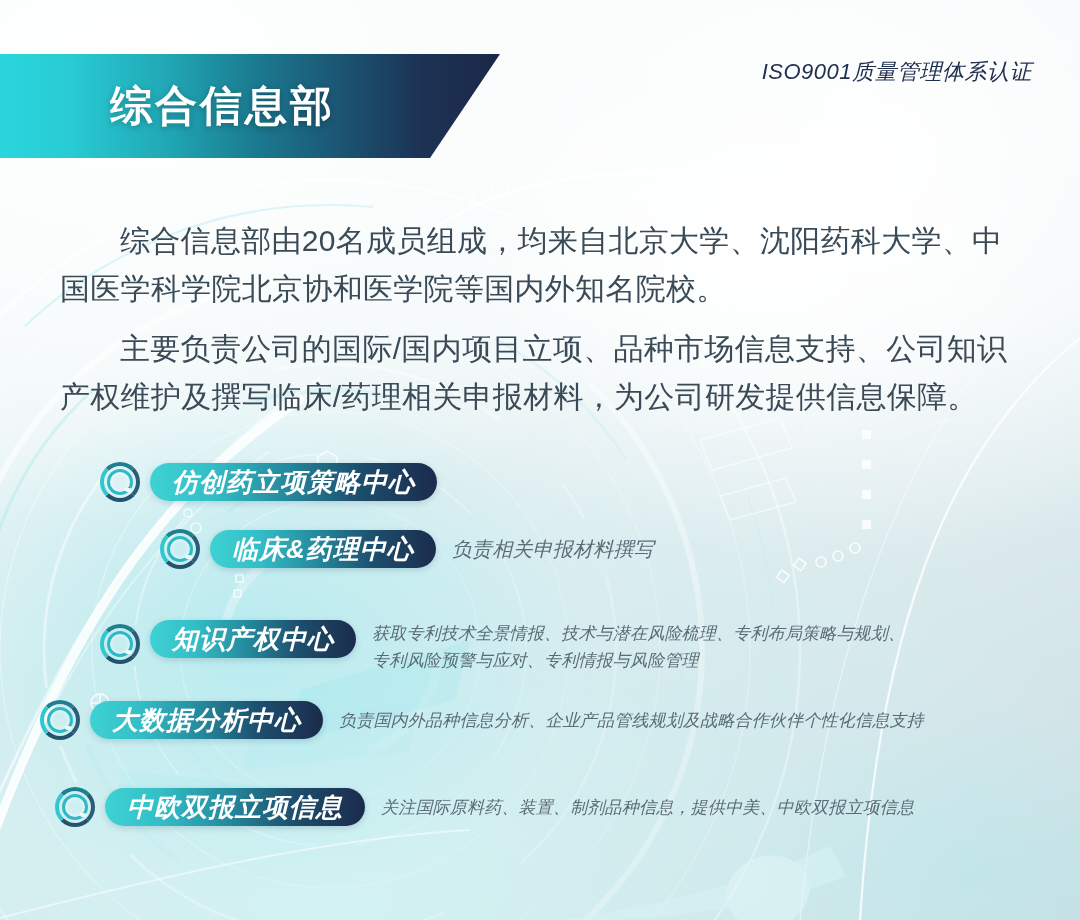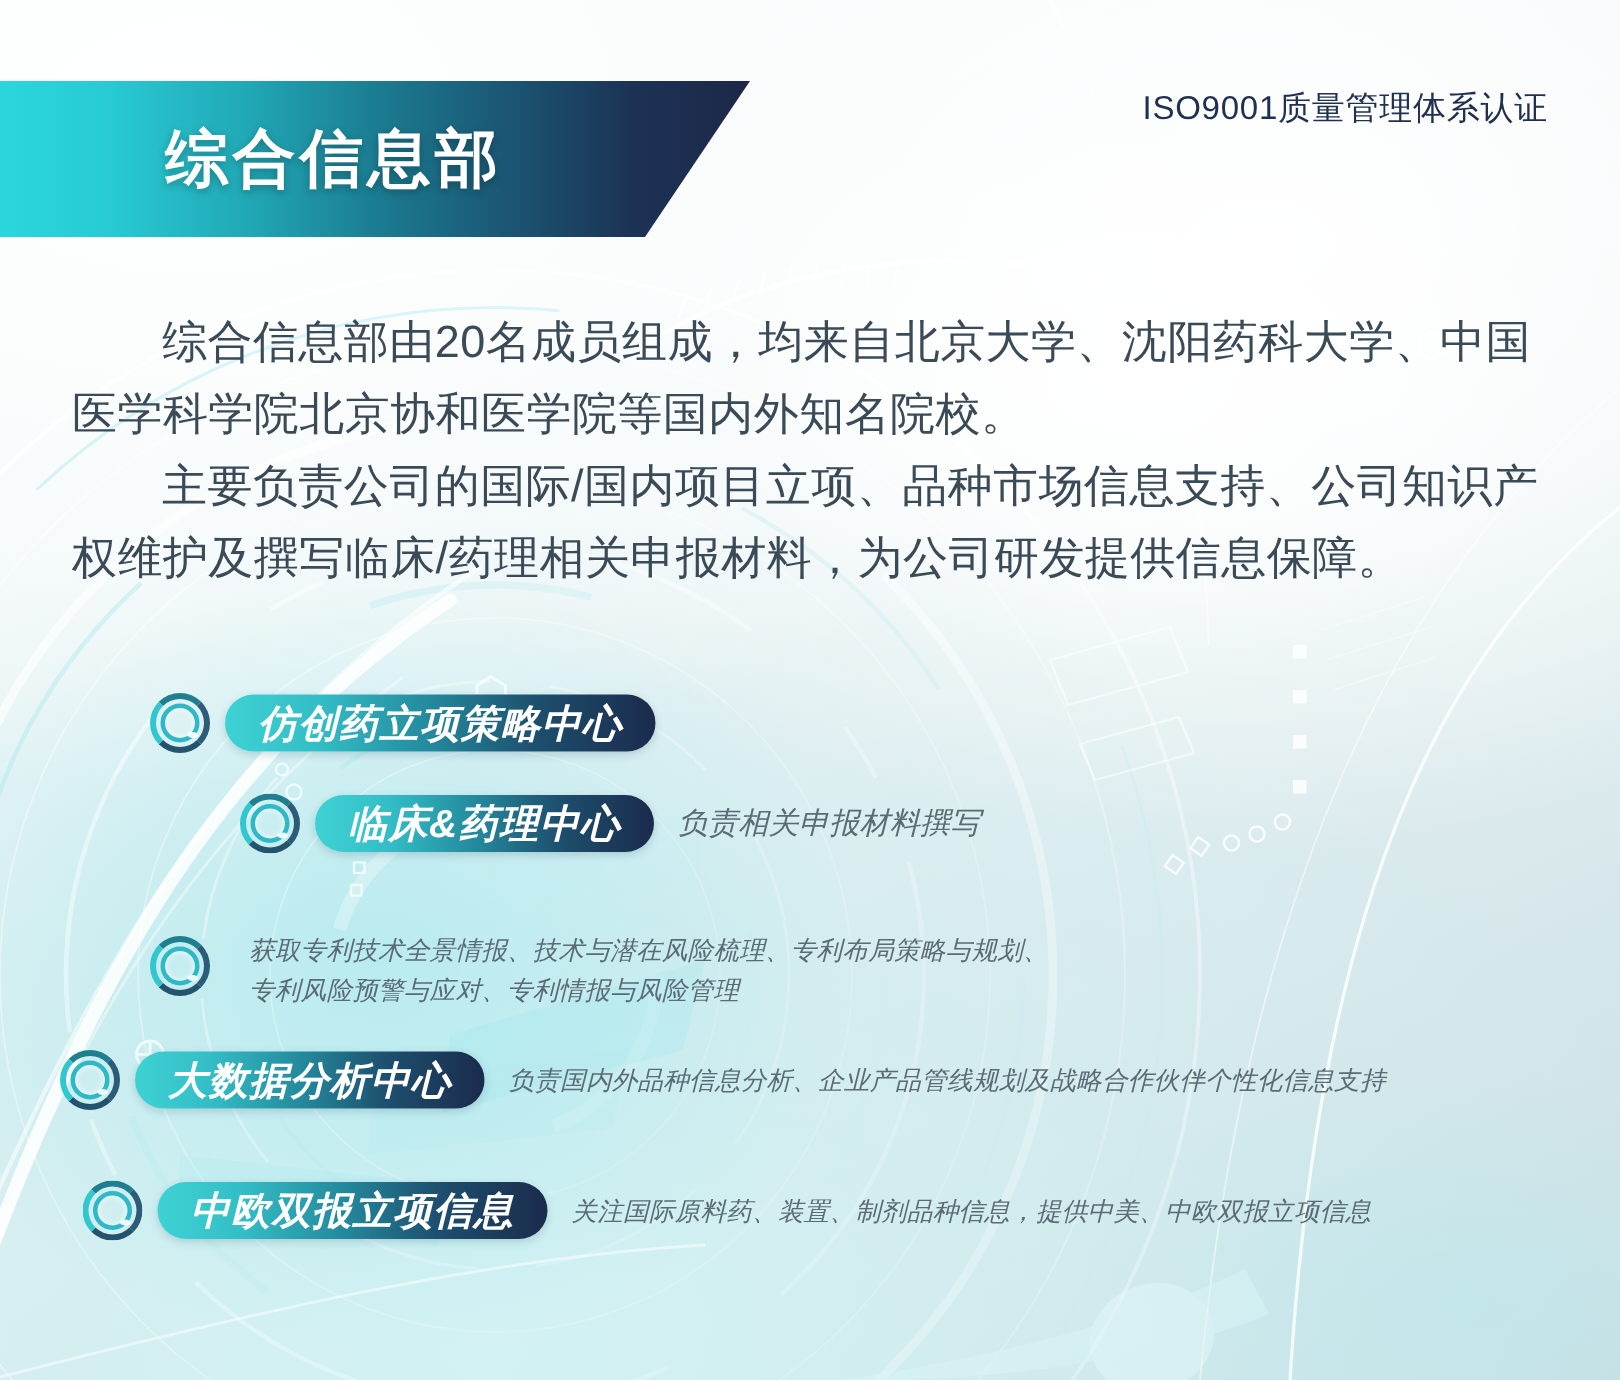--- a/index.html
+++ b/index.html
@@ -31,29 +31,29 @@
     box-shadow:0 2px 10px rgba(20,50,80,0.10);
   }
   .banner-title{
     position:absolute;left:110px;top:50%;transform:translateY(-50%);
     color:#ffffff;font-size:42px;font-weight:bold;letter-spacing:3px;
     text-shadow:0 2px 6px rgba(0,0,0,0.28);
     white-space:nowrap;
   }
   .iso-cert{
     position:absolute;right:48px;top:57px;
-    font-size:22px;color:#20304f;letter-spacing:0.5px;white-space:nowrap;
+    font-size:22px;color:#20304f;letter-spacing:0.5px;white-space:nowrap;font-style:italic;
   }
 
   
   .intro{
     position:absolute;left:48px;top:205px;width:990px;
     color:#3a4a57;font-size:30px;line-height:48px;letter-spacing:0.3px;
   }
-  .intro p{margin:0;text-indent:2em;}
+  .intro p{margin:12px;text-indent:2em;}
 
   
   .list{position:absolute;left:0;top:462px;width:1080px;}
   .row{position:absolute;display:flex;align-items:center;font-style:italic;}
   .ring{
     position:relative;width:40px;height:40px;flex:0 0 40px;margin-right:10px;
     border-radius:50%;
   }
   .ring .r-outer{
     position:absolute;inset:0;border-radius:50%;
@@ -248,20 +248,21 @@
       <span class="pill">临床&amp;药理中心</span>
       <span class="desc">负责相关申报材料撰写</span>
     </div>
 
     <div class="row" id="row2">
       <span class="ring">
         <span class="r-outer"></span>
           <span class="r-inner"></span>
           <span class="r-glint"></span>
       </span>
+      <span class="pill">知识产权中心</span>
       <span class="desc small">获取专利技术全景情报、技术与潜在风险梳理、专利布局策略与规划、
 专利风险预警与应对、专利情报与风险管理</span>
     </div>
 
     <div class="row" id="row3">
       <span class="ring">
         <span class="r-outer"></span>
           <span class="r-inner"></span>
           <span class="r-glint"></span>
       </span>

